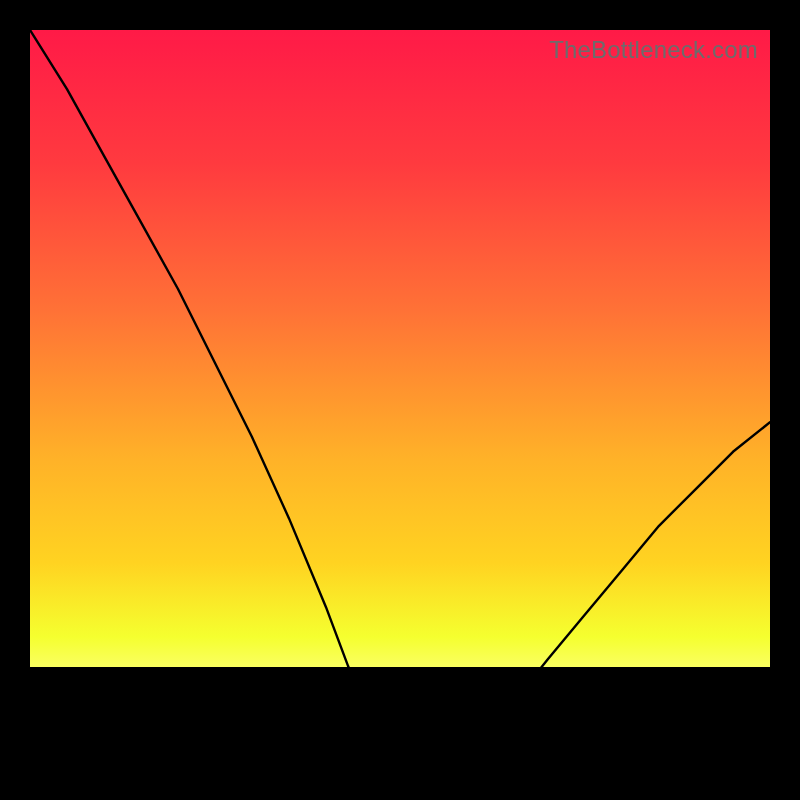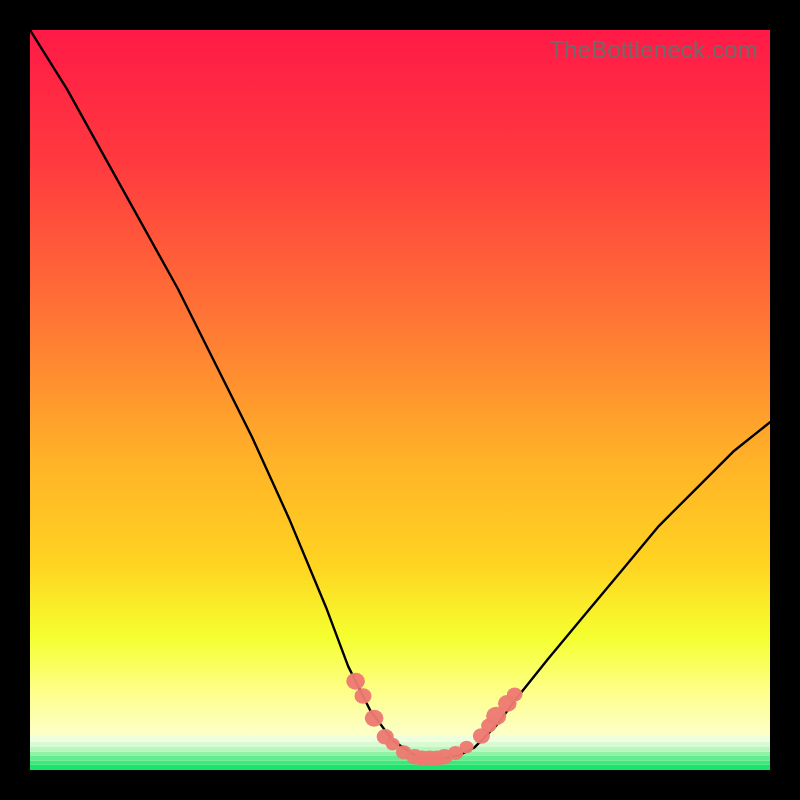--- a/index.html
+++ b/index.html
@@ -11,21 +11,21 @@
     height: 800px;
     background: #000;
     position: relative;
   }
 
   .plot {
     position: absolute;
     left: 30px;
     top: 30px;
     width: 740px;
-    height: 740px;
+    height: 637px;
     overflow: hidden;
   }
 
   .watermark {
     position: absolute;
     top: 6px;
     right: 12px;
     color: #6c6c6c;
     font-size: 24px;
     font-weight: 500;

